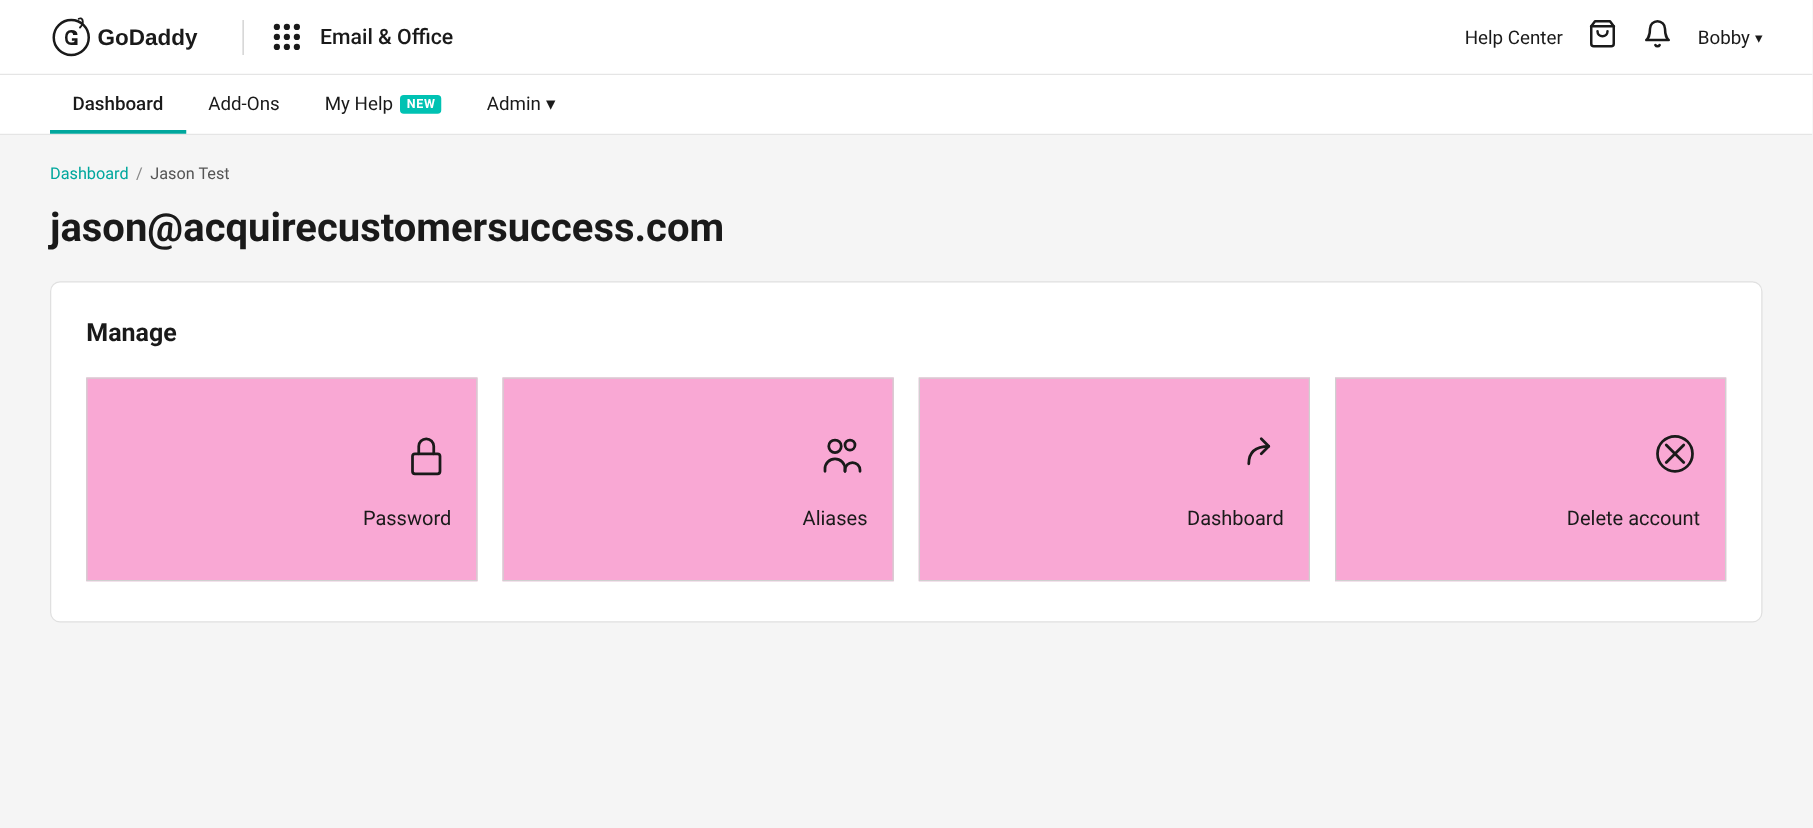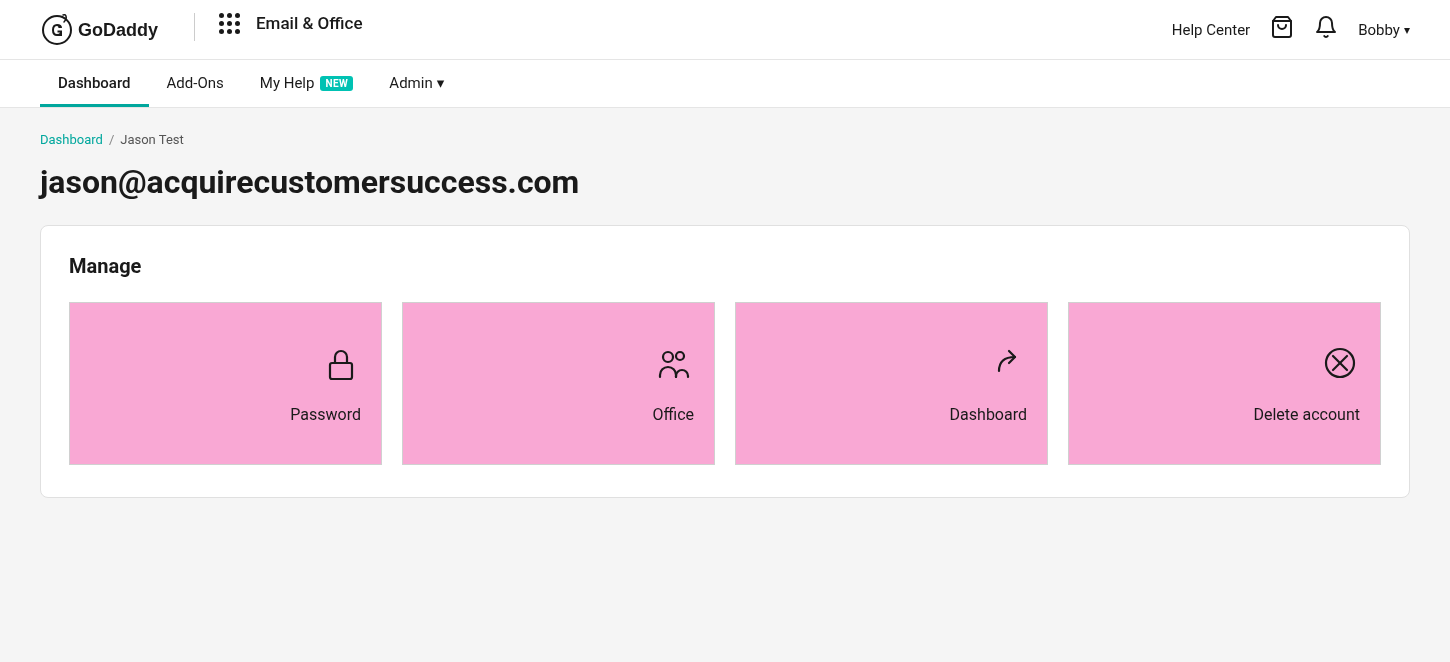--- a/index.html
+++ b/index.html
@@ -16,21 +16,21 @@
       background: #fff;
       display: flex;
       align-items: center;
       justify-content: space-between;
       padding: 0 40px;
       height: 60px;
       border-bottom: 1px solid #e5e5e5;
     }
     .header-left {
       display: flex;
-      align-items: flex-start;
+      align-items: center;
       gap: 16px;
     }
     .divider-vertical {
       width: 1px;
       height: 28px;
       background: #ccc;
       margin: 0 8px;
     }
     .header-app-title {
       font-size: 17px;
@@ -304,21 +304,21 @@
         <span class="manage-item-icon">
           <svg class="icon-svg" viewBox="0 0 40 40" fill="none" stroke="#1a1a1a" stroke-width="2.2" stroke-linecap="round" stroke-linejoin="round">
 
             <circle cx="14" cy="14" r="5"></circle>
             <path d="M6 34v-2a6 6 0 0116 0v2"></path>
 
             <circle cx="26" cy="13" r="4"></circle>
             <path d="M22 34v-1a6 6 0 0112 0v1"></path>
           </svg>
         </span>
-        <span class="manage-item-label">Office</span>
+        <span class="manage-item-label">Aliases</span>
       </div>
 
       <div class="manage-item">
         <span class="manage-item-icon">
           <svg class="icon-svg" viewBox="0 0 40 40" fill="none" stroke="#1a1a1a" stroke-width="2.2" stroke-linecap="round" stroke-linejoin="round">
 
             <path d="M12 28 Q12 14 28 14"></path>
             <polyline points="22,8 28,14 22,20"></polyline>
           </svg>
         </span>

